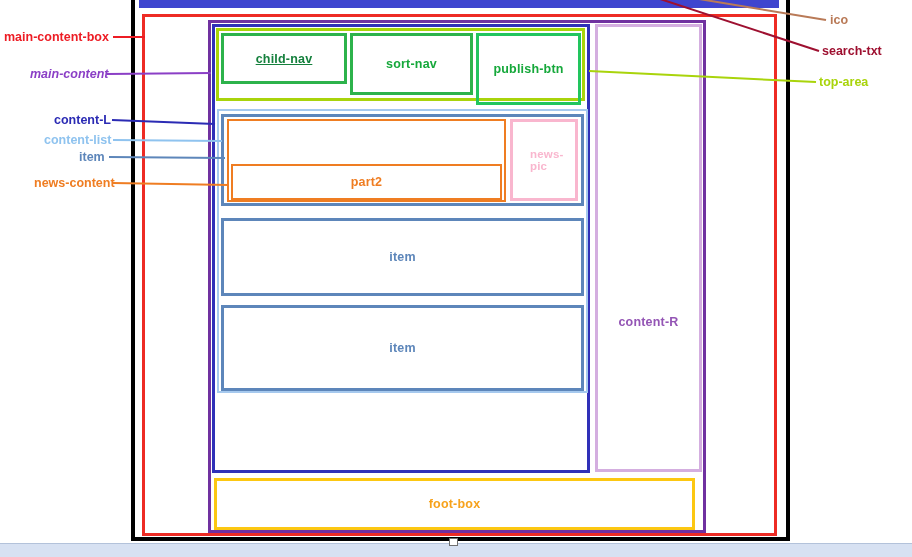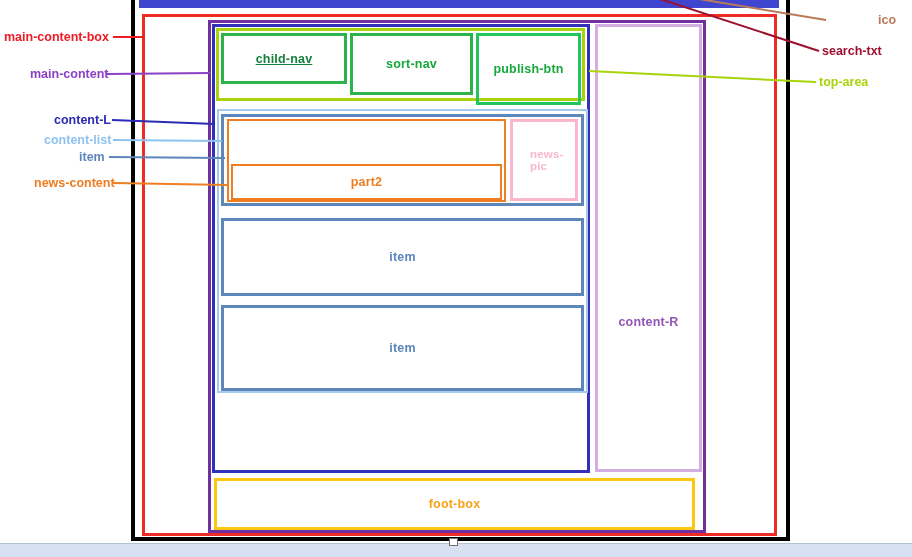--- a/index.html
+++ b/index.html
@@ -29,26 +29,26 @@
   #part2   {left:231px;top:164px;width:271px;height:36px;border:2px solid #ef7d22;color:#ef7d22;}
   #newspic {left:510px;top:119px;width:68px;height:82px;border:3px solid #f9b6ce;color:#f9b6ce;font-size:11.5px;padding-left:17px;}
   #item2   {left:221px;top:218px;width:363px;height:78px;border:3px solid #5d86ba;color:#5d86ba;}
   #item3   {left:221px;top:305px;width:363px;height:86px;border:3px solid #5d86ba;color:#5d86ba;}
   #pagearea{left:217px;top:399px;width:367px;height:73px;border:3px solid #9c6628;color:#9e7e58;}
   #contentR{left:595px;top:24px;width:107px;height:448px;border:3px solid #d4aee0;color:#9455b5;align-items:center;padding-top:148px;}
   #footbox {left:214px;top:478px;width:481px;height:52px;border:3px solid #fcc712;color:#f7a21b;}
   
   .ann{position:absolute;font-size:12.5px;white-space:nowrap;line-height:14px;}
   #a-mcb  {left:4px;  top:30px; color:#ed1c24;}
-  #a-mc   {left:30px; top:67px; color:#8b3fc6;}
+  #a-mc   {left:30px; top:67px; color:#8b3fc6;font-style:italic;}
   #a-cl   {left:54px; top:113px;color:#2b2bb4;}
   #a-clist{left:44px; top:133px;color:#8fc3ef;}
   #a-item {left:79px; top:150px;color:#5d86ba;}
   #a-nc   {left:34px; top:176px;color:#ef7d22;}
-  #a-ico  {left:830px;top:13px; color:#b97a57;margin-left:48px;}
+  #a-ico  {left:830px;top:13px; color:#b97a57;}
   #a-st   {left:822px;top:44px; color:#9e1030;text-align:right;}
   #a-ta   {left:819px;top:75px; color:#a9d40b;}
   
   #leaders{position:absolute;left:0;top:0;width:912px;height:557px;pointer-events:none;}
   
   #workspace{position:absolute;left:0;top:543px;width:912px;height:14px;background:#d7e1f2;border-top:1px solid #b3c2da;box-sizing:border-box;}
   #handle{position:absolute;left:449px;top:538px;width:9px;height:8px;background:#fff;border:1px solid #707070;box-sizing:border-box;}
 </style>
 </head>
 <body>

